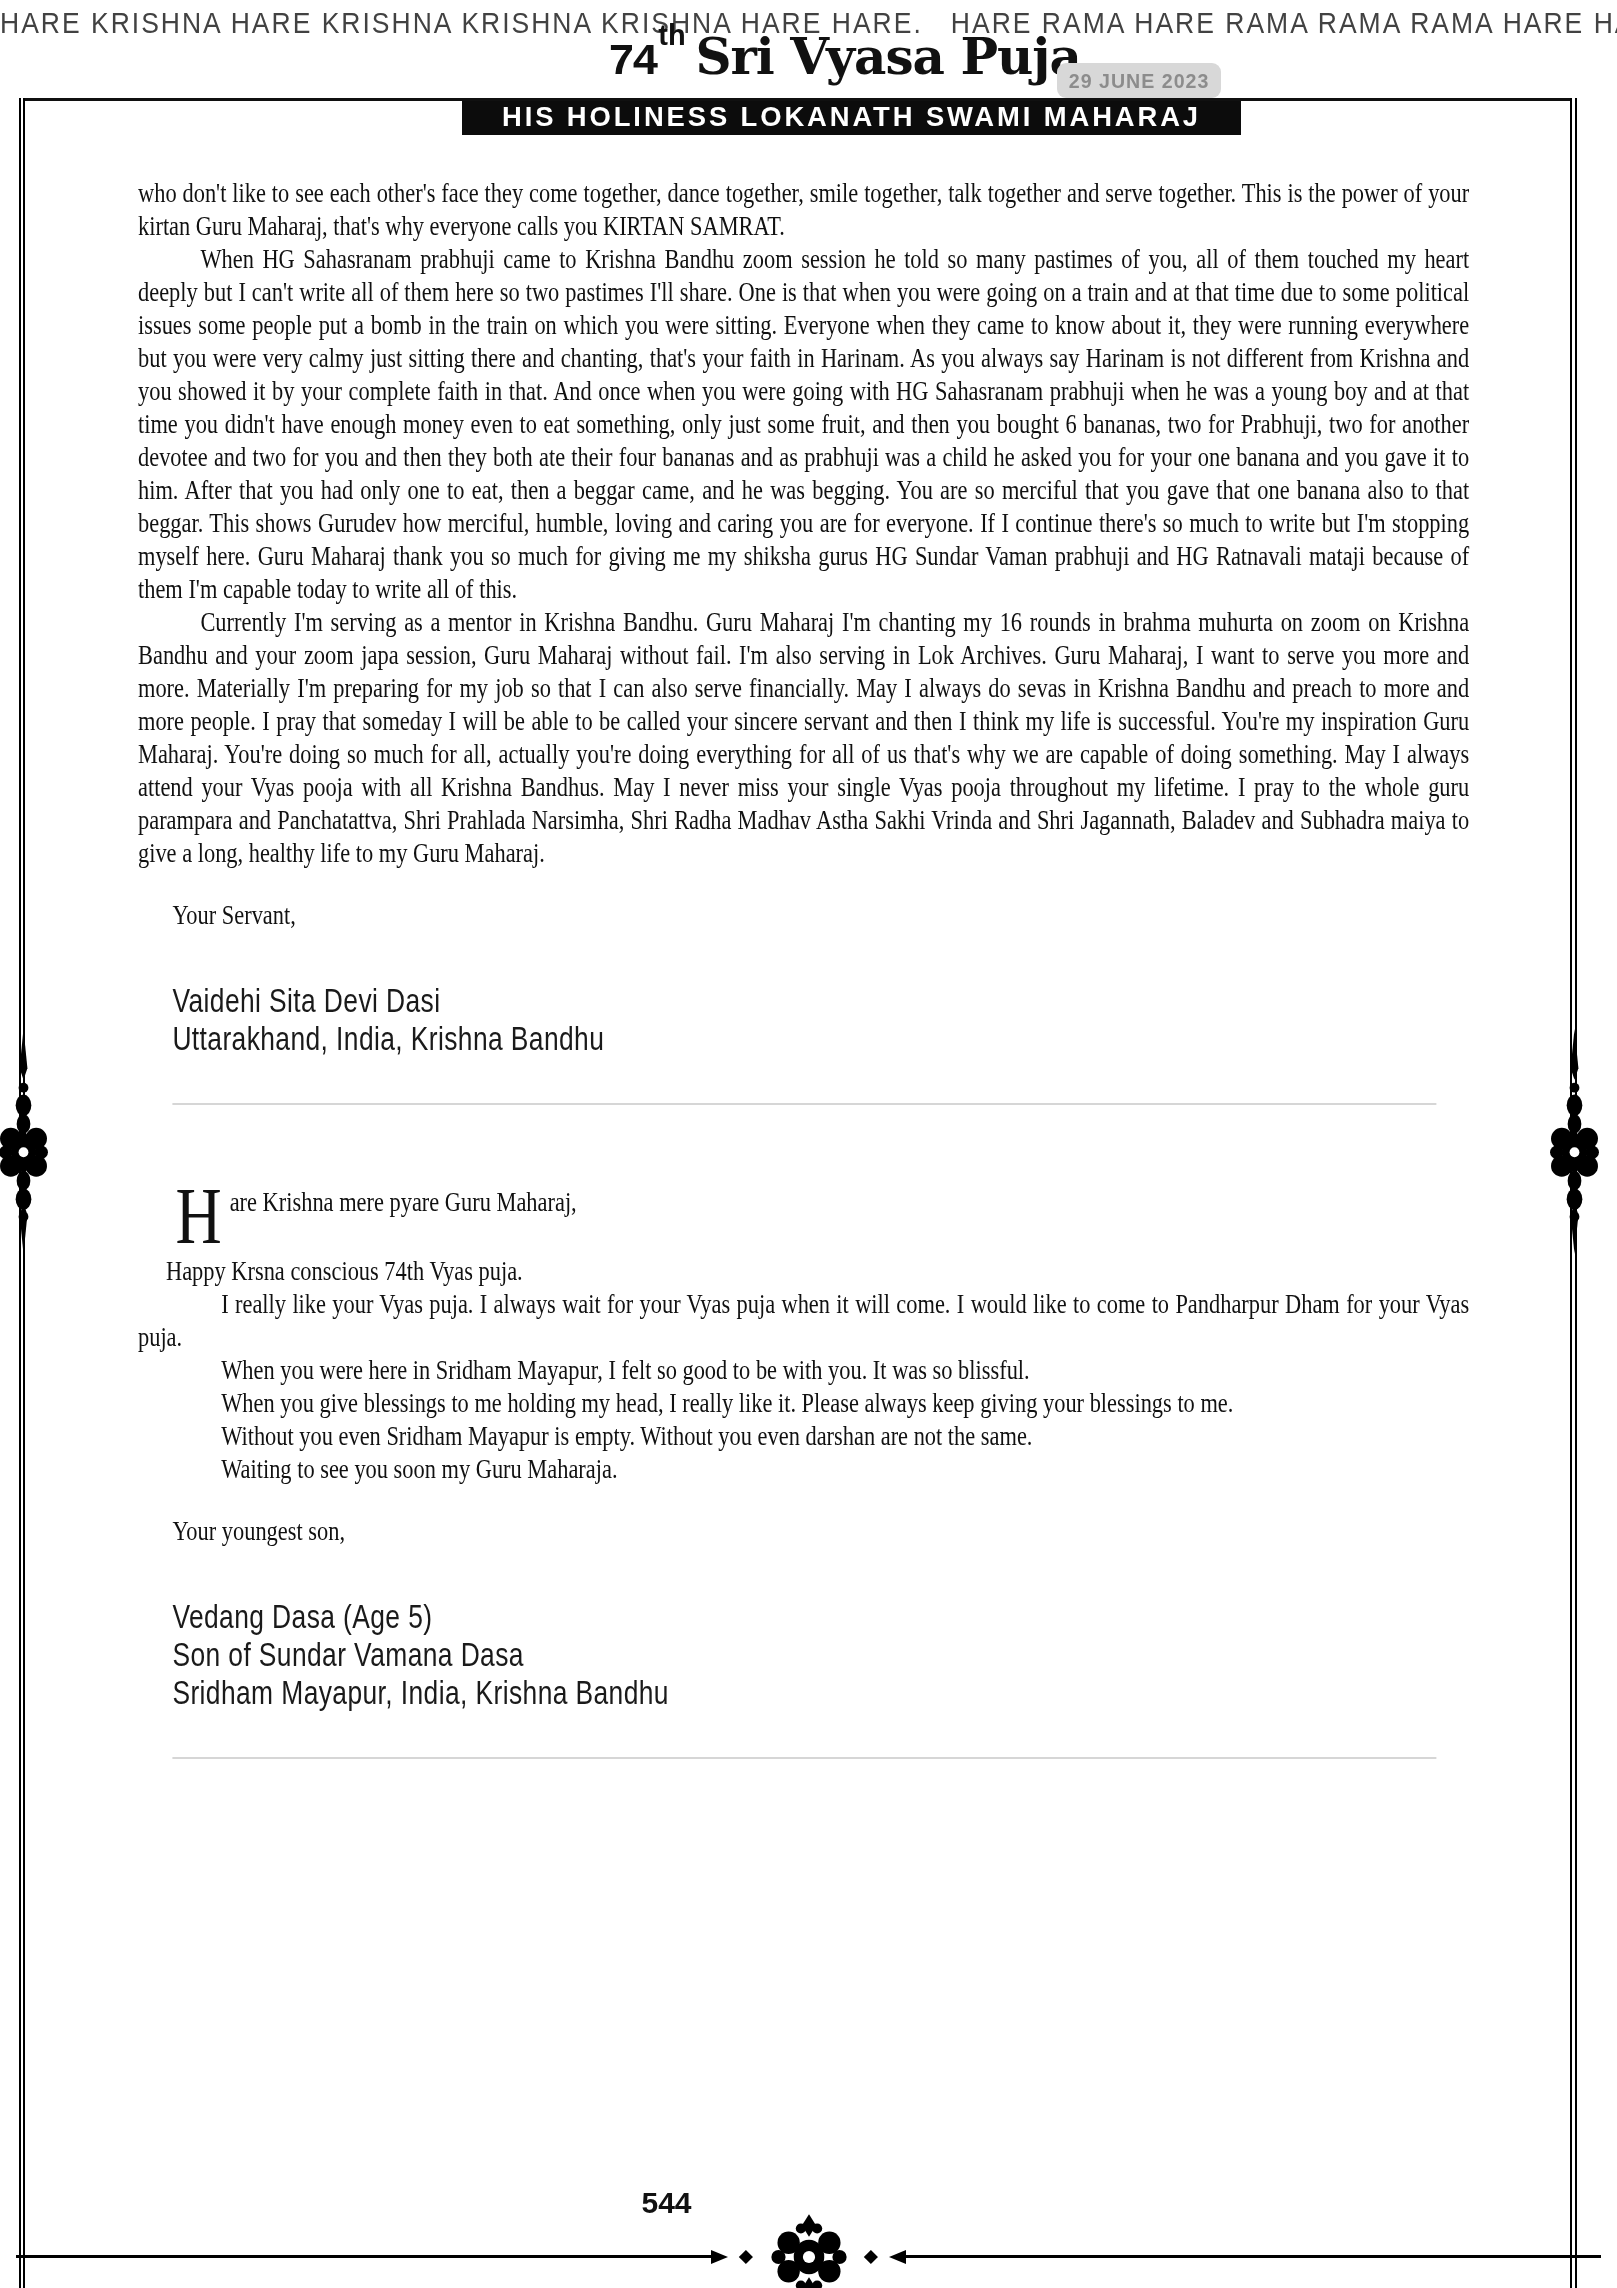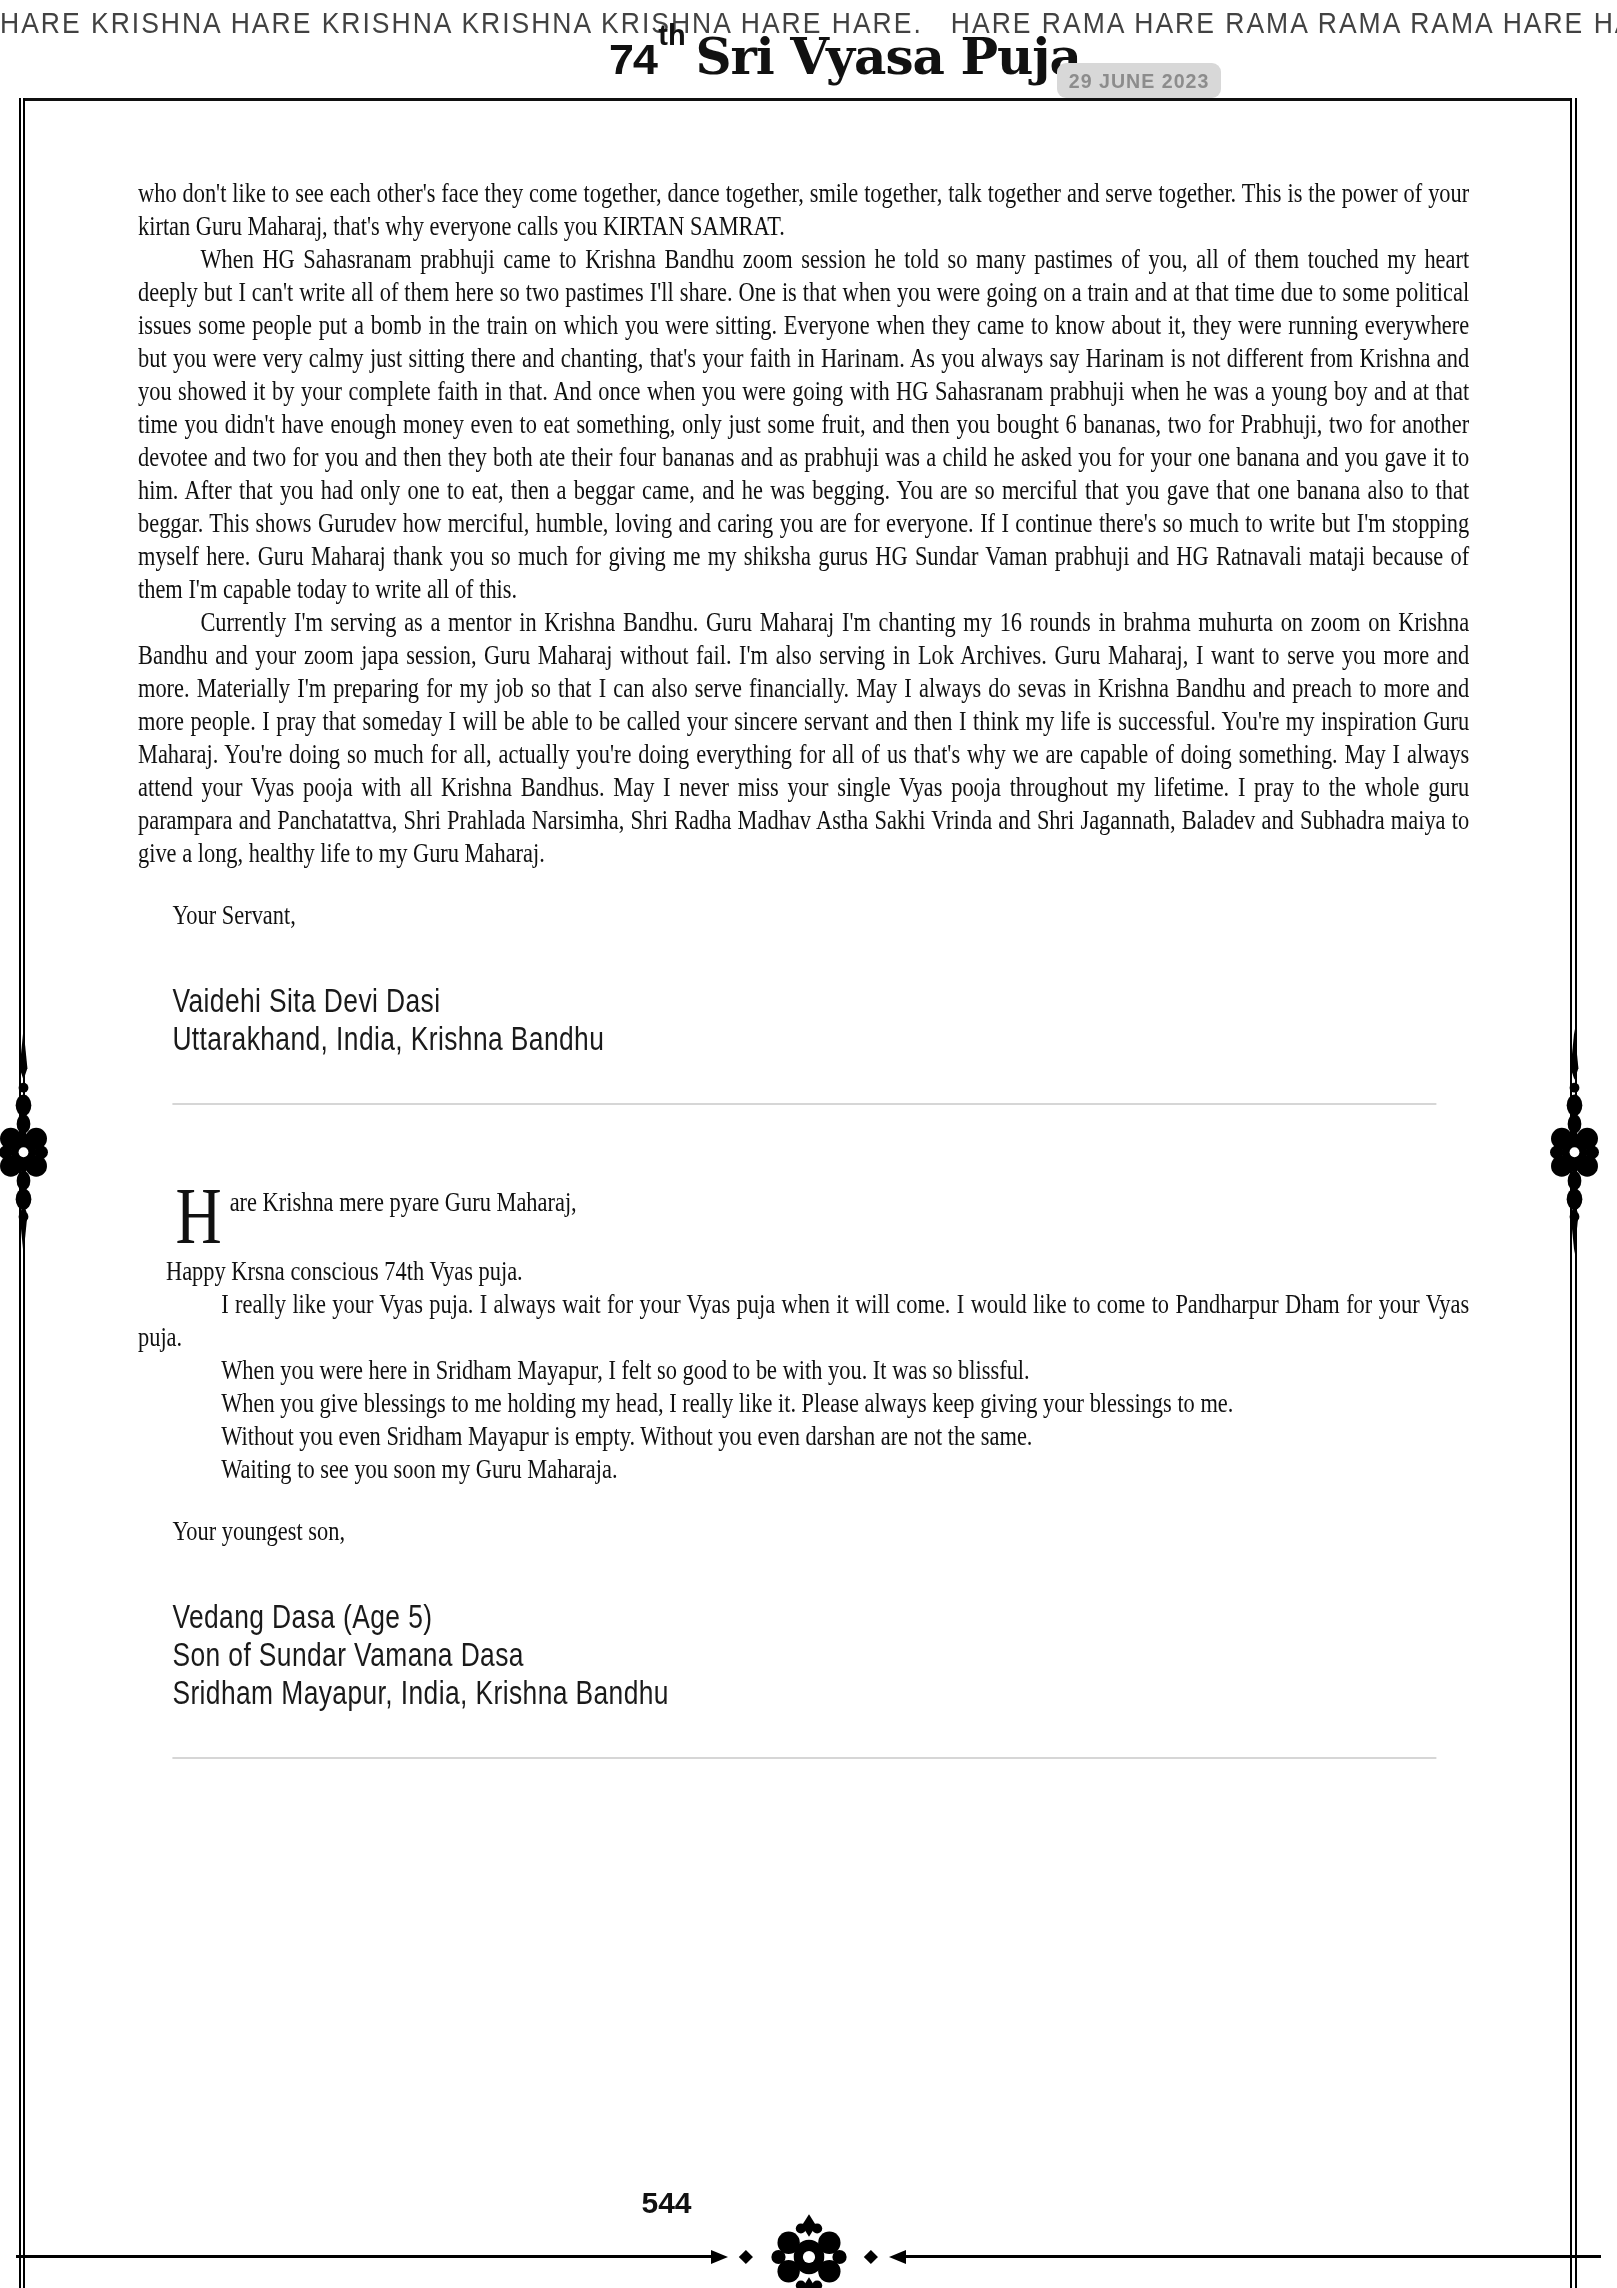--- a/index.html
+++ b/index.html
@@ -113,20 +113,21 @@
 </svg>
 
 <div class="page">
 
   <div class="mantra">HARE KRISHNA HARE KRISHNA KRISHNA KRISHNA HARE HARE.   HARE RAMA HARE RAMA RAMA RAMA HARE HARE</div>
 
   <div class="title-row">
     <span class="title-number">74</span><span class="title-ordinal">th</span><span class="title-name">Sri Vyasa Puja</span>
   </div>
   <div class="date-badge">29 JUNE 2023</div>
+  <div class="banner">HIS HOLINESS LOKANATH SWAMI MAHARAJ</div>
 
   <div class="border-top"></div>
   <div class="border-left"></div>
   <div class="border-right"></div>
 
   <svg class="fleuron left" viewBox="0 0 56 230" width="55" height="225">
       <use href="#fleuron-sym"></use>
     </svg>
   <svg class="fleuron right" viewBox="0 0 56 230" width="55" height="225">
       <use href="#fleuron-sym"></use>

